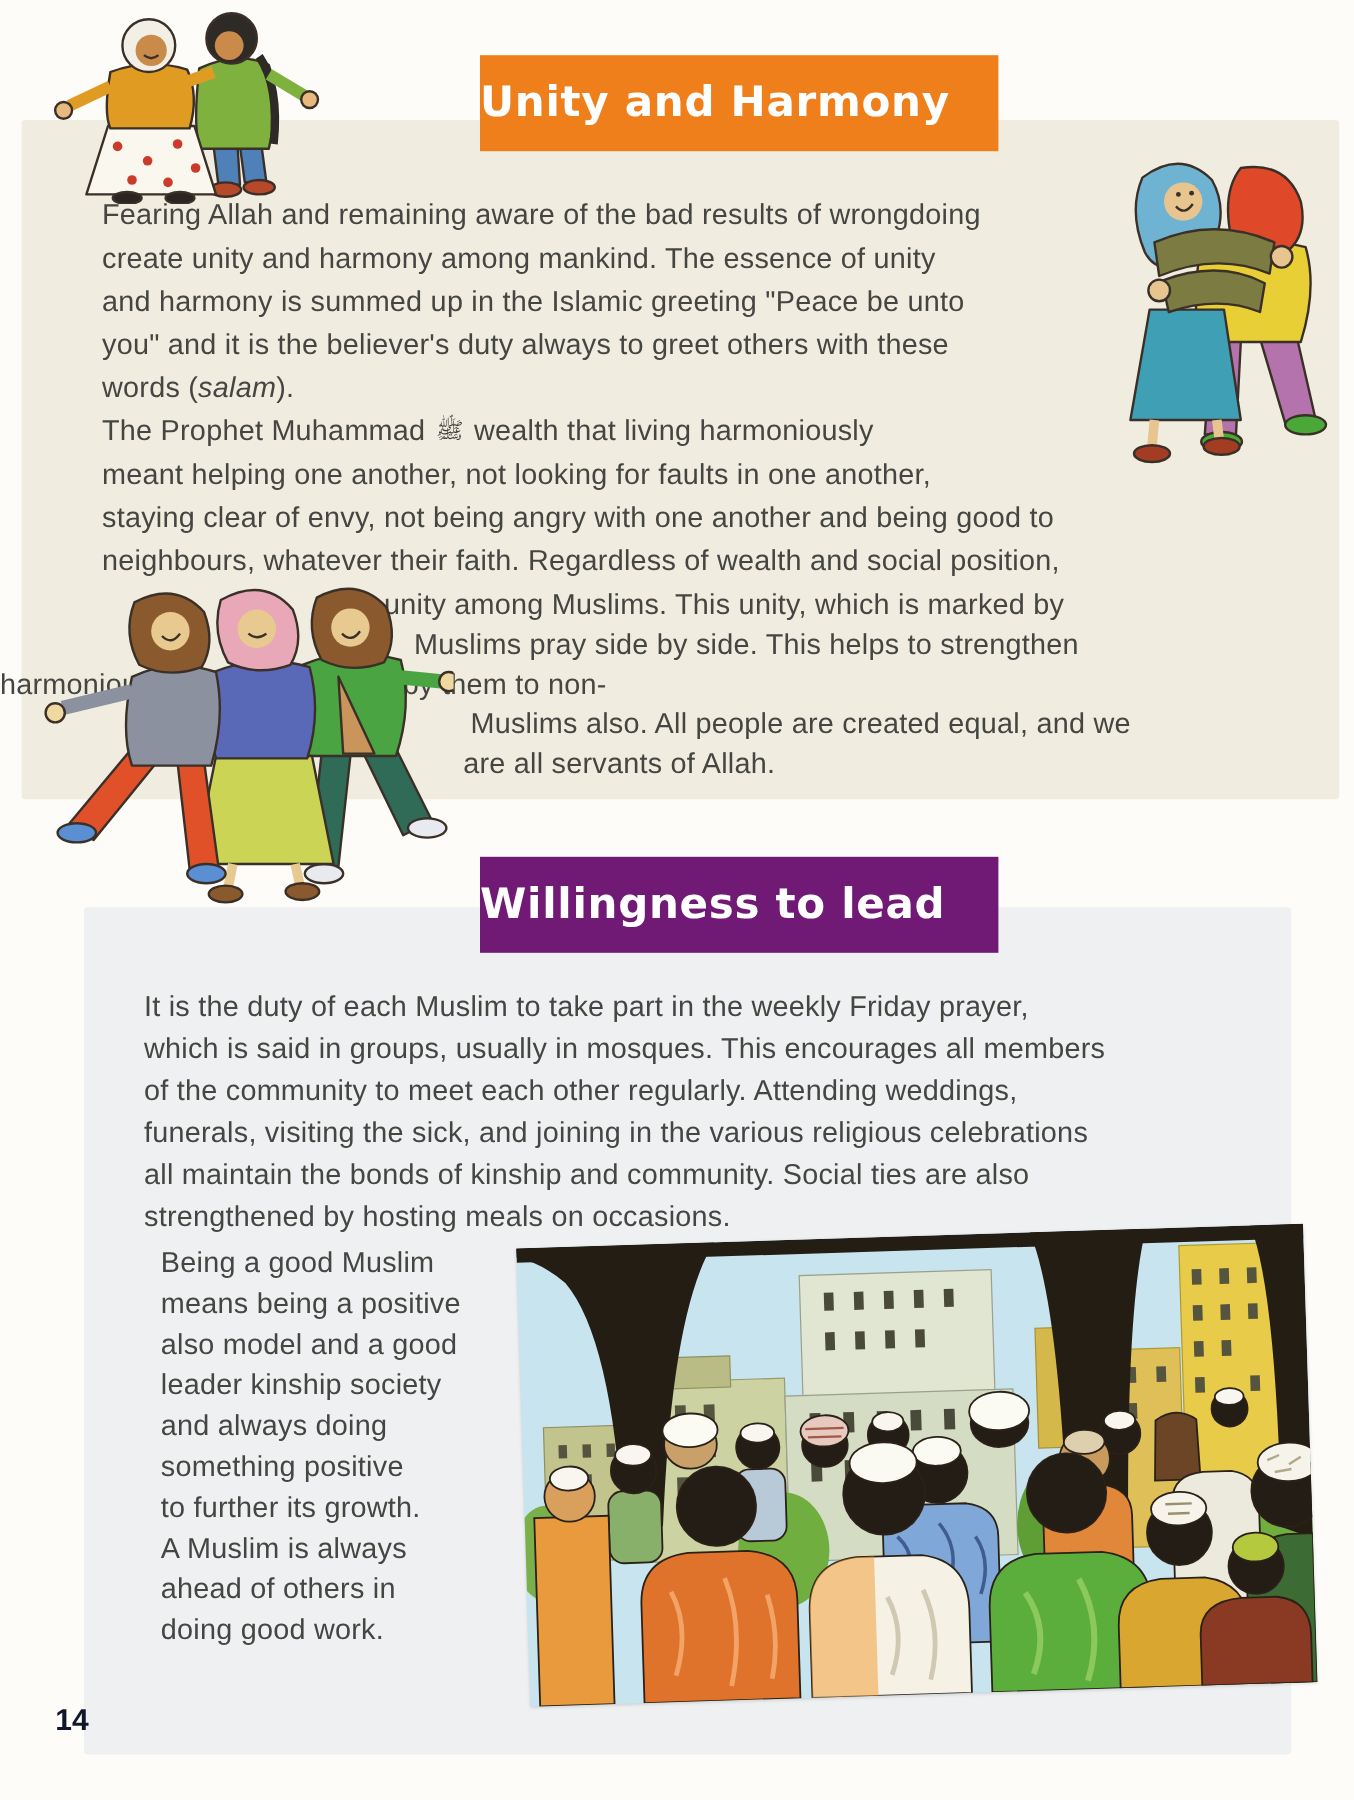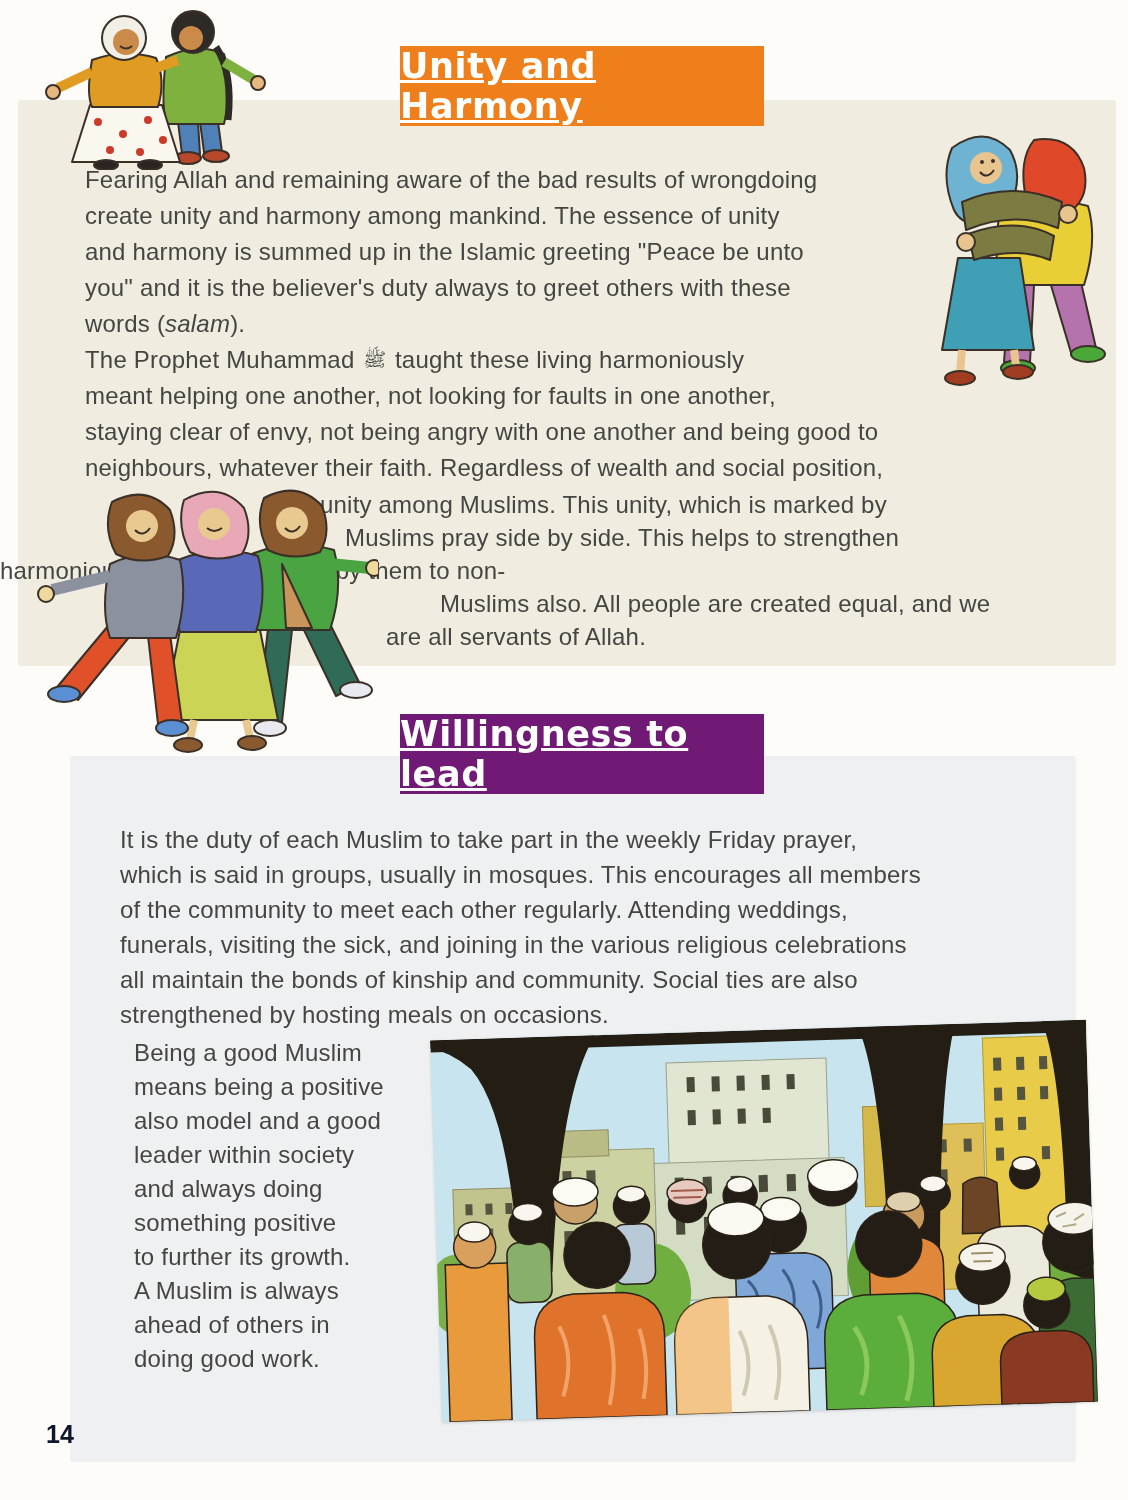--- a/index.html
+++ b/index.html
@@ -16,37 +16,37 @@
   .cream-panel{
     left:18px;top:100px;width:1098px;height:566px;
     background:#f0ecdf;border-radius:3px;
   }
   .gray-panel{
     left:70px;top:756px;width:1006px;height:706px;
     background:#eef0f2;border-radius:3px;
   }
   
   .banner{
-    width:364px;height:80px;
+    width:432px;height:80px;
     display:flex;align-items:center;justify-content:flex-start;
     font-weight:bold;font-size:35px;letter-spacing:.6px;
-    color:#ffffff;font-family:"DejaVu Sans","Liberation Sans",sans-serif;text-decoration:underline;
+    color:#ffffff;font-family:"DejaVu Sans","Liberation Sans",sans-serif;
   }
   .banner.orange{left:400px;top:46px;background:#ee7f1a;}
   .banner.blue{left:400px;top:714px;background:#701a75;}
   
   .bodytext{font-size:24px;line-height:36px;letter-spacing:.2px;color:#454542;}
   .para-unity-1{left:85px;top:162px;width:880px;}
   .para-unity-2{left:85px;top:342px;width:950px;}
   .stair{left:0;top:488px;width:1040px;}
   .stair .tl{line-height:33px;}
   .stair .tl:nth-child(1){padding-left:320px;}
   .stair .tl:nth-child(2){padding-left:345px;}
   .stair .tl:nth-child(3){}
-  .stair .tl:nth-child(4){padding-left:392px;margin-left:48px;}
+  .stair .tl:nth-child(4){padding-left:392px;}
   .stair .tl:nth-child(5){padding-left:386px;}
   .para-lead-1{left:120px;top:822px;width:940px;}
   .para-lead-1 .tl{line-height:35px;}
   .para-lead-2{left:120px;top:1036px;width:320px;}
   .para-lead-2 .tl{line-height:34px;margin-left:14px;}
   em.salam{font-style:italic;}
   .pbuh{font-size:19px;vertical-align:2px;padding:0 2px;color:#3c3c38;}
   .page-number{left:46px;top:1420px;font-size:25px;font-weight:bold;color:#0f172a;}
   
   .photo{
@@ -131,21 +131,21 @@
 
 <div class="abs bodytext para-unity-1">
   <div class="tl">Fearing Allah and remaining aware of the bad results of wrongdoing</div>
   <div class="tl">create unity and harmony among mankind. The essence of unity</div>
   <div class="tl">and harmony is summed up in the Islamic greeting "Peace be unto</div>
   <div class="tl">you" and it is the believer's duty always to greet others with these</div>
   <div class="tl"><span>words (</span><em class="salam">salam</em><span>).</span></div>
 </div>
 
 <div class="abs bodytext para-unity-2">
-  <div class="tl"><span>The Prophet Muhammad</span> <span class="pbuh">ﷺ</span> <span>taught these living harmoniously</span></div>
+  <div class="tl"><span>The Prophet Muhammad</span> <span class="pbuh">ﷺ</span> <span>wealth that living harmoniously</span></div>
   <div class="tl">meant helping one another, not looking for faults in one another,</div>
   <div class="tl">staying clear of envy, not being angry with one another and being good to</div>
   <div class="tl">neighbours, whatever their faith. Regardless of wealth and social position,</div>
 </div>
 
 <div class="abs bodytext stair">
   <div class="tl">unity among Muslims. This unity, which is marked by</div>
   <div class="tl">Muslims pray side by side. This helps to strengthen</div>
   <div class="tl">harmonious living, is extended by them to non-</div>
   <div class="tl">Muslims also. All people are created equal, and we</div>
@@ -199,21 +199,21 @@
   <div class="tl">of the community to meet each other regularly. Attending weddings,</div>
   <div class="tl">funerals, visiting the sick, and joining in the various religious celebrations</div>
   <div class="tl">all maintain the bonds of kinship and community. Social ties are also</div>
   <div class="tl">strengthened by hosting meals on occasions.</div>
 </div>
 
 <div class="abs bodytext para-lead-2">
   <div class="tl">Being a good Muslim</div>
   <div class="tl">means being a positive</div>
   <div class="tl">also model and a good</div>
-  <div class="tl">leader within society</div>
+  <div class="tl">leader kinship society</div>
   <div class="tl">and always doing</div>
   <div class="tl">something positive</div>
   <div class="tl">to further its growth.</div>
   <div class="tl">A Muslim is always</div>
   <div class="tl">ahead of others in</div>
   <div class="tl">doing good work.</div>
 </div>
 
 <div class="abs photo">
 <svg width="656" height="382" viewBox="0 0 656 382">

